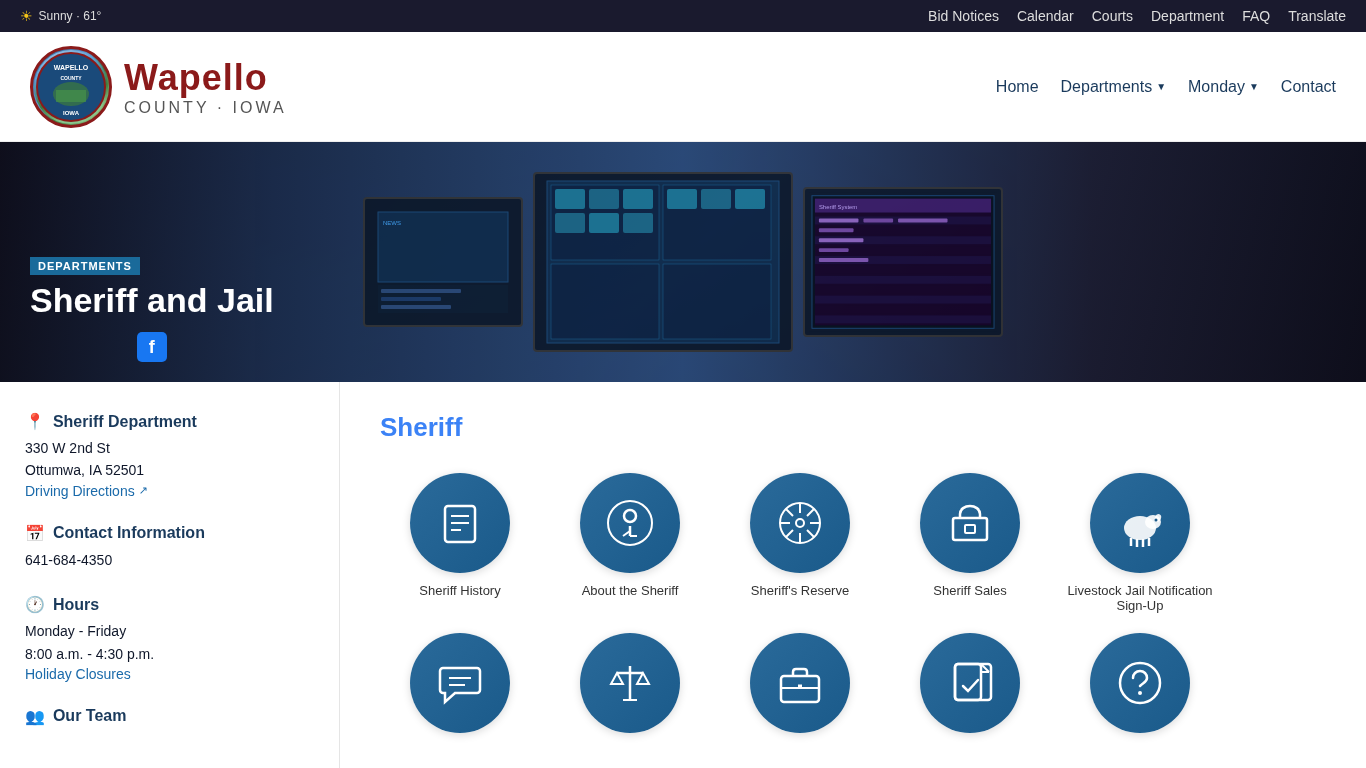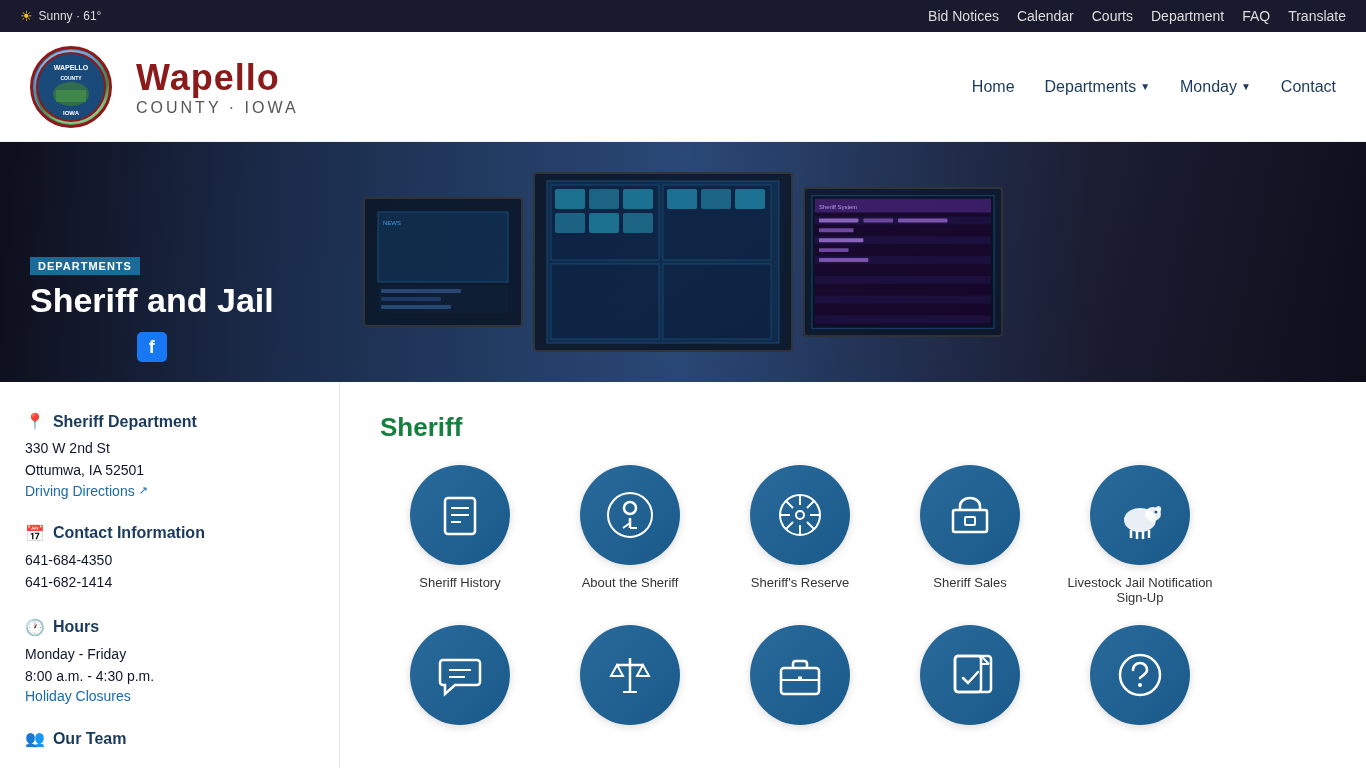--- a/index.html
+++ b/index.html
@@ -28,39 +28,39 @@
     .main-nav {
       background: #fff;
       display: flex;
       align-items: center;
       justify-content: space-between;
       padding: 10px 30px;
       border-bottom: 1px solid #eee;
       box-shadow: 0 2px 4px rgba(0,0,0,0.08);
       height: 110px;
     }
-    .logo-area { display: flex; align-items: center; gap: 24px; }
+    .logo-area { display: flex; align-items: center; gap: 12px; }
     .logo-circle {
       width: 82px; height: 82px;
       border-radius: 50%;
       border: 3px solid #8b1a1a;
       overflow: hidden;
       display: flex; align-items: center; justify-content: center;
       background: linear-gradient(135deg, #2a5c8a 0%, #5b9bd5 40%, #3d7a3d 60%, #6aaa6a 80%, #e8d88a 100%);
       position: relative;
     }
     .logo-circle-inner {
       width: 74px; height: 74px; border-radius: 50%;
       background: linear-gradient(160deg, #a8c8e8 0%, #5a9fd4 30%, #3d7a3d 60%, #8bc48b 80%);
       display: flex; align-items: center; justify-content: center;
       font-size: 8px; color: #fff; font-weight: bold; text-align: center;
     }
     .logo-text h1 { font-size: 36px; color: #8b1a1a; font-weight: bold; letter-spacing: 1px; }
     .logo-text span { font-size: 16px; color: #555; letter-spacing: 3px; }
-    .nav-links { display: flex; align-items: center; gap: 30px; }
+    .nav-links { display: flex; align-items: center; gap: 22px; }
     .nav-links a {
       text-decoration: none;
       color: #1a3a5c;
       font-size: 16px;
       font-weight: 500;
       display: flex; align-items: center; gap: 4px;
     }
     .dropdown-arrow { font-size: 10px; }
 
     
@@ -145,22 +145,22 @@
     .ext-icon { font-size: 11px; }
 
     
     .main-panel {
       flex: 1;
       padding: 30px 40px;
     }
     .section-title {
       font-size: 26px;
       font-weight: bold;
-      color: #15803d;
-      margin-bottom: 22px;
+      color: #3b82f6;
+      margin-bottom: 30px;
     }
 
     
     .icon-grid {
       display: flex;
       flex-wrap: wrap;
       gap: 10px;
       margin-bottom: 20px;
     }
     .icon-card {
@@ -342,21 +342,20 @@
       </a>
     </div>
 
     <div class="sidebar-section">
       <div class="sidebar-section-title">
         <span class="sidebar-icon">📅</span>
         <span>Contact Information</span>
       </div>
       <div class="sidebar-text">
         <div>641-684-4350</div>
-        <div>641-682-1414</div>
       </div>
     </div>
 
     <div class="sidebar-section">
       <div class="sidebar-section-title">
         <span class="sidebar-icon">🕐</span>
         <span>Hours</span>
       </div>
       <div class="sidebar-text">
         <div>Monday - Friday</div>

